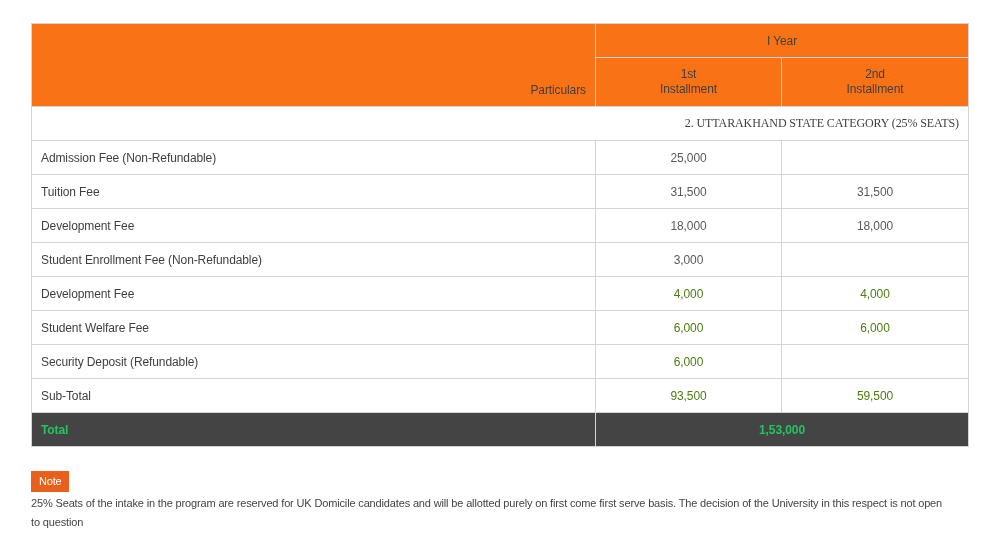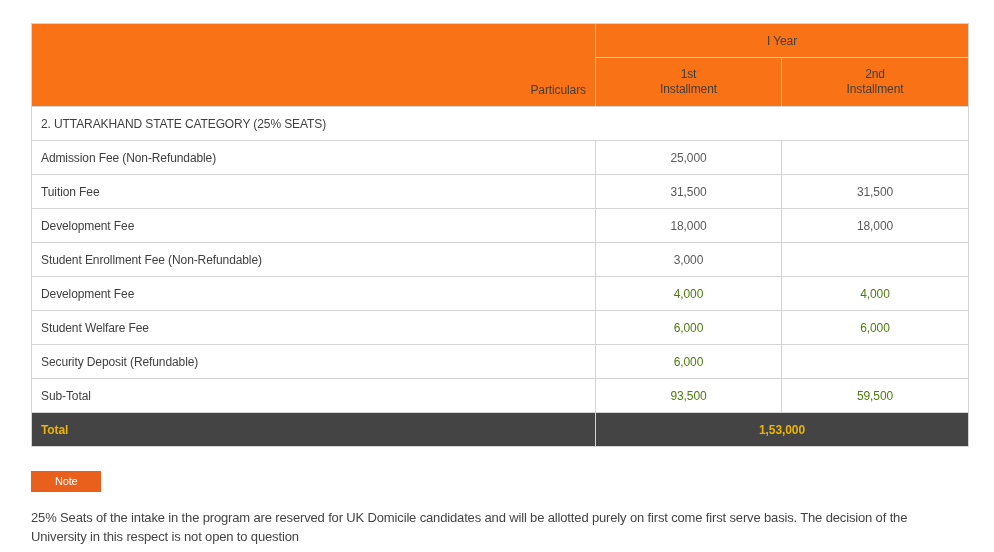--- a/index.html
+++ b/index.html
@@ -20,41 +20,41 @@
       border: 1px solid #d4d4d4;
       padding: 0 9px;
       font-weight: normal;
       color: #3f3f3f;
       letter-spacing: -0.1px;
     }
     .fee-table thead th { background: #f97316; }
     .h-year { height: 33px; text-align: center; }
     .h-inst { height: 48px; text-align: center; line-height: 15px; }
     .h-part { text-align: right; vertical-align: bottom; padding-bottom: 9px !important; }
-    .cat-row td { height: 33px; text-align: left; background: #fff; }
+    .cat-row td { height: 33px; text-align: right; background: #fff; font-family: Liberation Serif, serif; }
     .body-row td { height: 33px; background: #fff; }
     .num { text-align: center; }
     .num.dim { color: #5a5a5a; }
     .num.strong { color: #4d7c0f; }
     .total-row td {
-      height: 33px; background: #444444; color: #eab308;
+      height: 33px; background: #444444; color: #22c55e;
       font-weight: bold; border-color: #d4d4d4;
     }
     .total-row td.num { text-align: center; }
     .note-badge {
       position: absolute; left: 31px; top: 471px;
       background: #e8601c; color: #ffffff;
-      font-size: 11px; padding: 0 24px;
+      font-size: 11px; padding: 0 8px;
       height: 21px; line-height: 21px;
       letter-spacing: -0.2px;
     }
     .note-text {
-      position: absolute; left: 31px; top: 508px;
+      position: absolute; left: 31px; top: 494px;
       width: 920px;
-      font-size: 13px; line-height: 19px;
+      font-size: 11px; line-height: 19px;
       color: #444444;
       letter-spacing: -0.15px;
     }
   </style>
 </head>
 <body>
 
 <table class="fee-table">
   <colgroup>
     <col style="width:564px">

